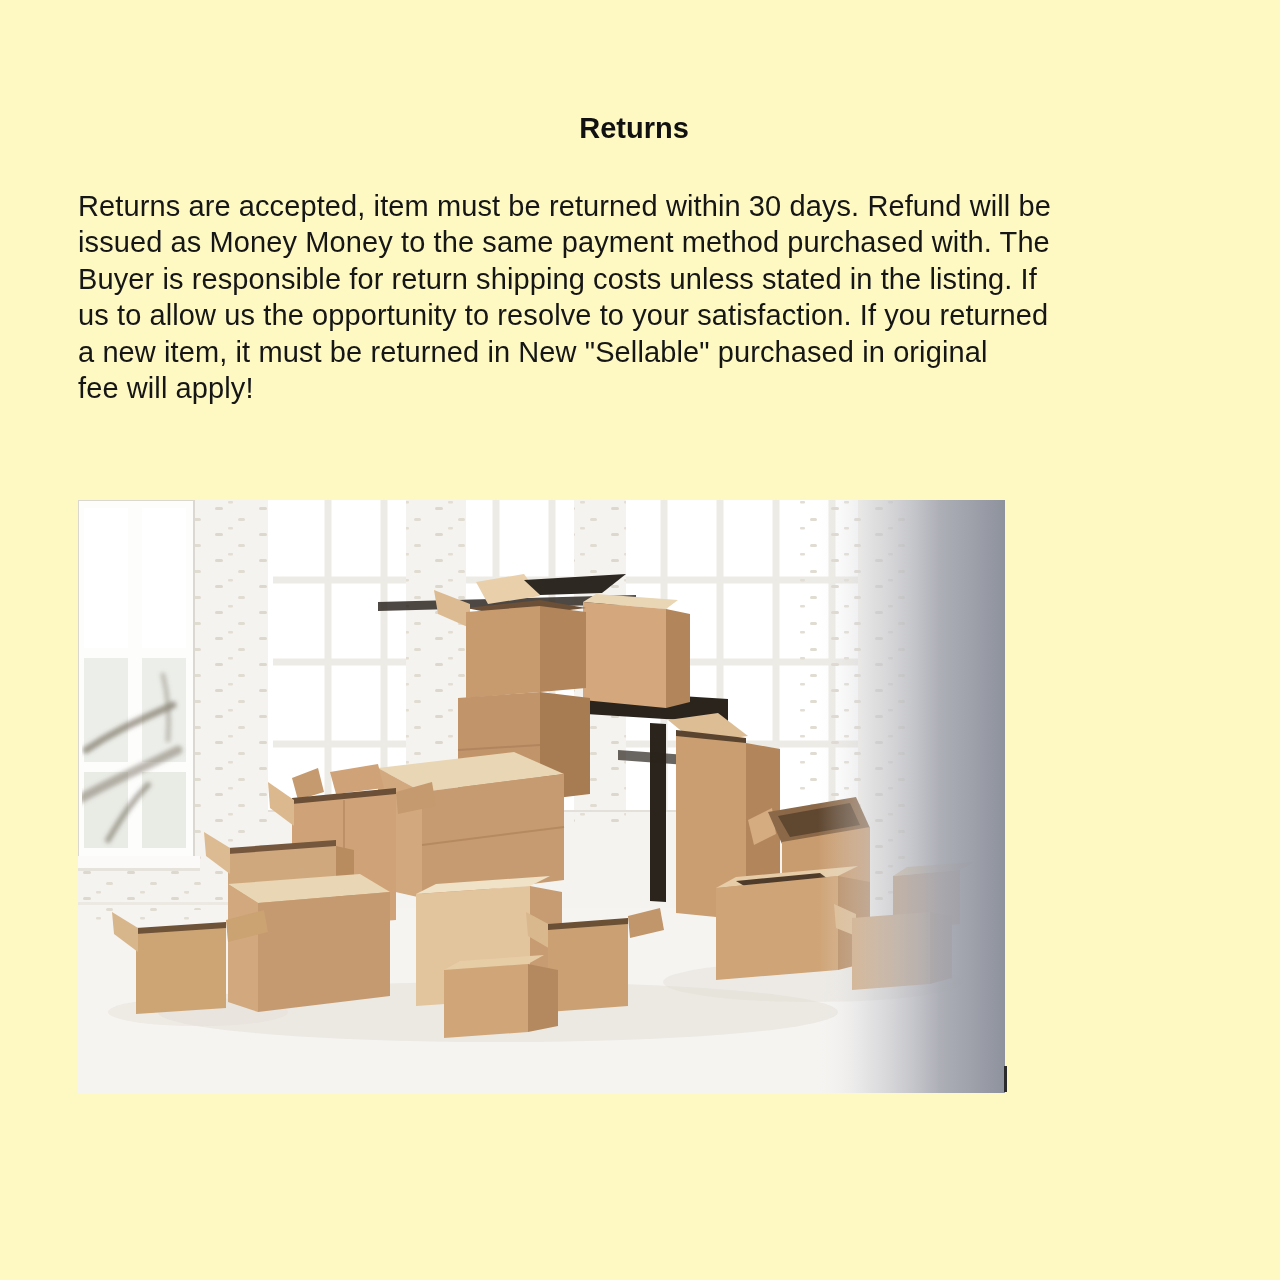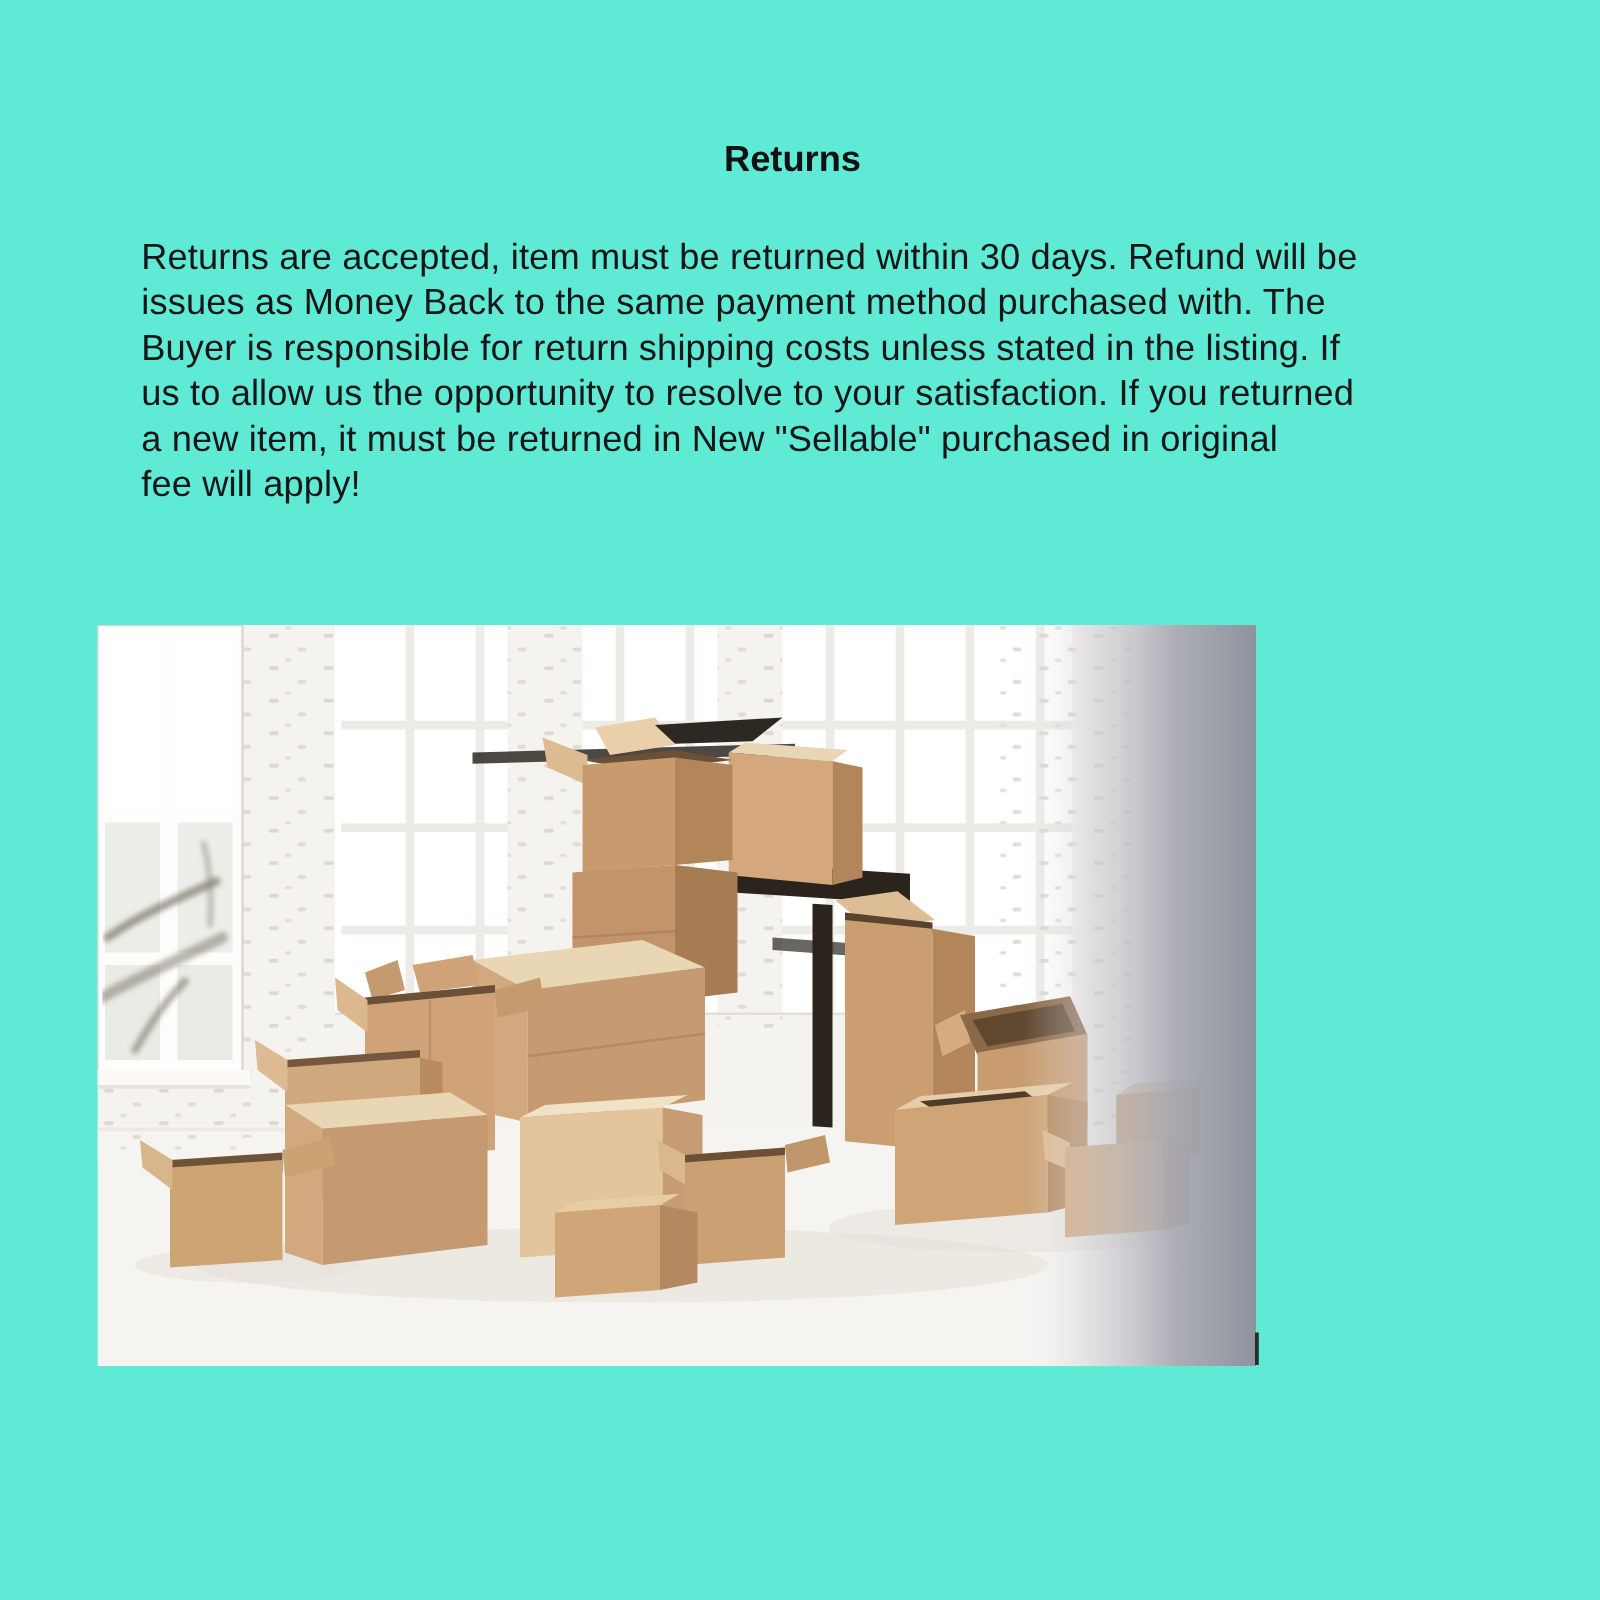--- a/index.html
+++ b/index.html
@@ -1,21 +1,21 @@
 <!DOCTYPE html>
 <html style="--cardboard: #cfa377; --cardboard_dark: #b2855a; --cardboard_light: #e9d6b4; --interior: #6b4f36; --silhouette: #2e2822; --wall: #f5f3ef; --floor: #f6f4f1; --blur_band: #8e929d;"><head>
 <meta charset="utf-8">
 <style>
   html,body{margin:0;padding:0;background:#ffffff;}
-  .page{position:relative;width:1280px;height:1280px;background:#5eead4;overflow:hidden;
+  .page{position:relative;width:1280px;height:1280px;background:#fef9c3;overflow:hidden;
         font-family:"Liberation Sans", sans-serif;color:#161616;}
   .title{position:absolute;left:78px;top:111px;width:1112px;text-align:center;
          font-size:29px;font-weight:700;line-height:34px;color:#111111;}
   .body-text{position:absolute;left:78px;top:188px;width:1130px;}
-  .body-text div{font-size:29px;line-height:36.4px;white-space:nowrap;letter-spacing:0.1px;margin-left:35px;}
+  .body-text div{font-size:29px;line-height:36.4px;white-space:nowrap;letter-spacing:0.1px;}
   .photo-wrap{position:absolute;left:78px;top:500px;width:927px;height:593px;}
   .photo-wrap svg{display:block;width:927px;height:593px;}
   .caret{position:absolute;left:1004px;top:1066px;width:3px;height:26px;background:#2b2b2b;}
 
   
   .f-card{fill:var(--cardboard)}
   .f-card-dark{fill:var(--cardboard_dark)}
   .f-card-light{fill:var(--cardboard_light)}
   .f-int{fill:var(--interior)}
   .f-sil{fill:var(--silhouette)}
@@ -25,21 +25,21 @@
 </style>
 </head>
 <body>
 
 <div class="page">
 
   <div class="title">Returns</div>
 
   <div class="body-text">
     <div>Returns are accepted, item must be returned within 30 days. Refund will be</div>
-    <div>issues as Money Back to the same payment method purchased with. The</div>
+    <div>issued as Money Money to the same payment method purchased with. The</div>
     <div>Buyer is responsible for return shipping costs unless stated in the listing. If</div>
     <div>us to allow us the opportunity to resolve to your satisfaction. If you returned</div>
     <div>a new item, it must be returned in New "Sellable" purchased in original</div>
     <div>fee will apply!</div>
   </div>
 
   <div class="photo-wrap">
     <svg viewBox="0 0 927 593" preserveAspectRatio="none" role="img" aria-label="Pile of cardboard moving boxes in a bright white room with large windows">
       <defs>
         <pattern id="brx" width="44" height="26" patternUnits="userSpaceOnUse">

